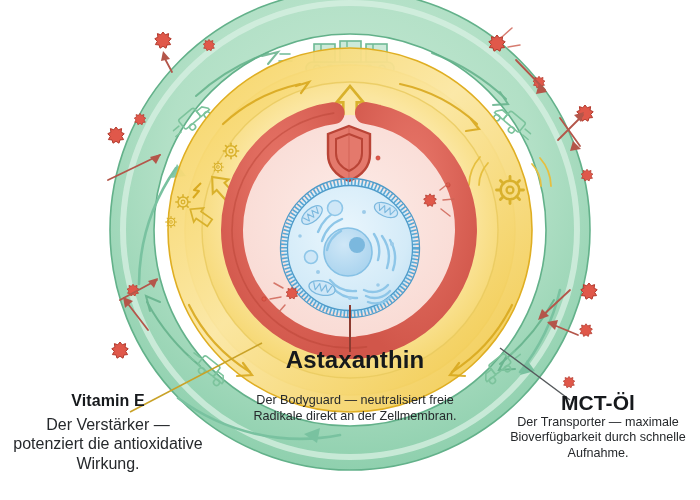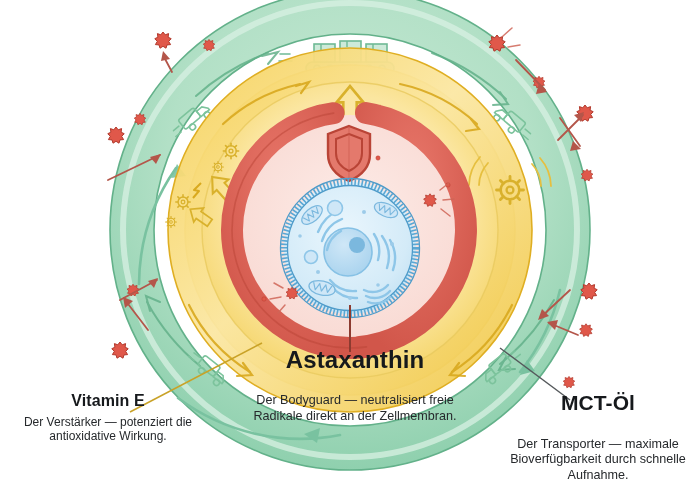--- a/index.html
+++ b/index.html
@@ -14,25 +14,25 @@
   svg#scene{position:absolute;left:0;top:0;width:700px;height:500px;display:block;}
 
   .lbl{position:absolute;text-align:center;}
   .lbl .title{
     font-weight:bold;color:#16191c;letter-spacing:.1px;line-height:1.05;
   }
   .lbl .desc{color:#26292c;line-height:1.22;}
 
   #label-vitamin-e{left:10px;top:393px;width:196px;}
   #label-vitamin-e .title{font-size:16px;}
-  #label-vitamin-e .desc{font-size:12px;margin-top:5px;}
+  #label-vitamin-e .desc{font-size:16px;margin-top:5px;}
 
   #label-mct{left:500px;top:392px;width:196px;}
   #label-mct .title{font-size:21px;}
-  #label-mct .desc{font-size:12.6px;margin-top:23px;}
+  #label-mct .desc{font-size:12.6px;margin-top:1px;}
 
   #label-astaxanthin{left:240px;top:347px;width:230px;}
   #label-astaxanthin .title{font-size:24px;}
   #label-astaxanthin .desc{font-size:12.6px;margin-top:21px;}
 </style>
 </head>
 <body>
 
 <div id="stage">
 

